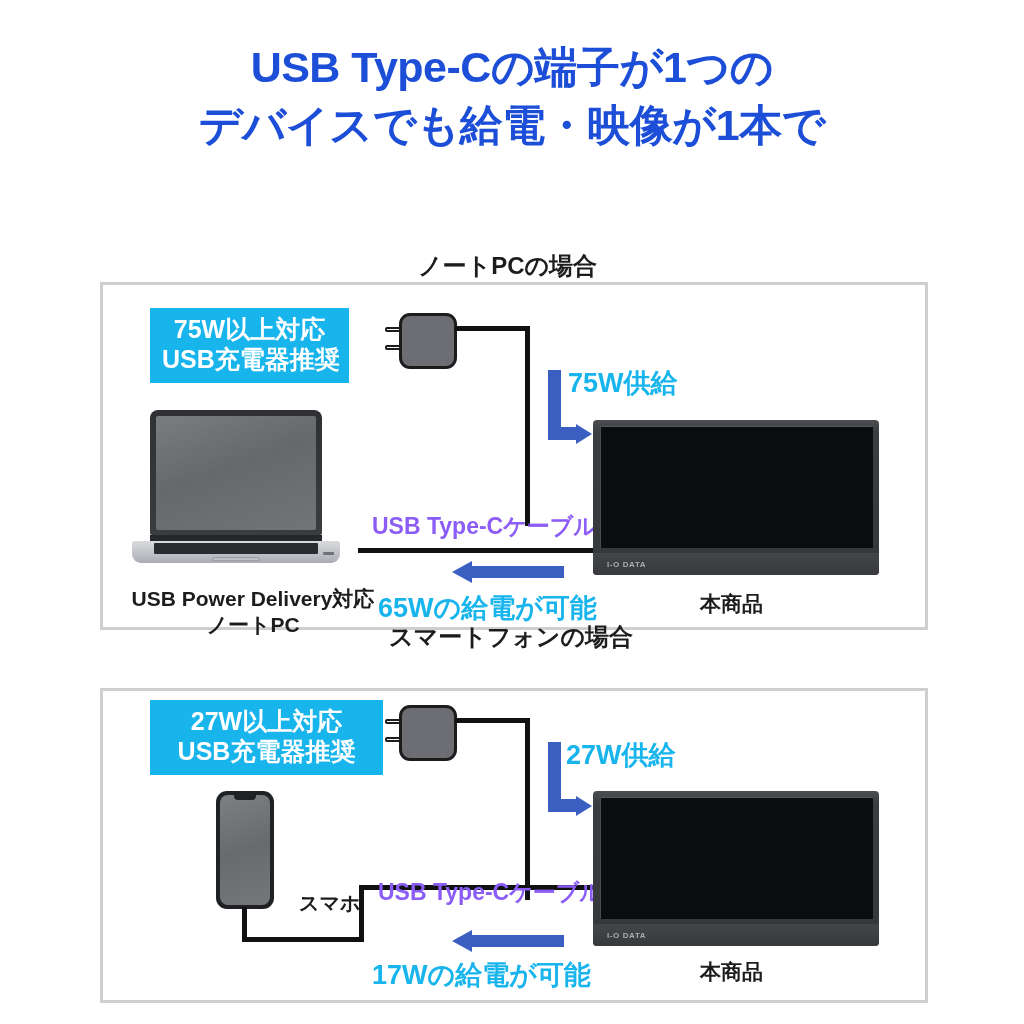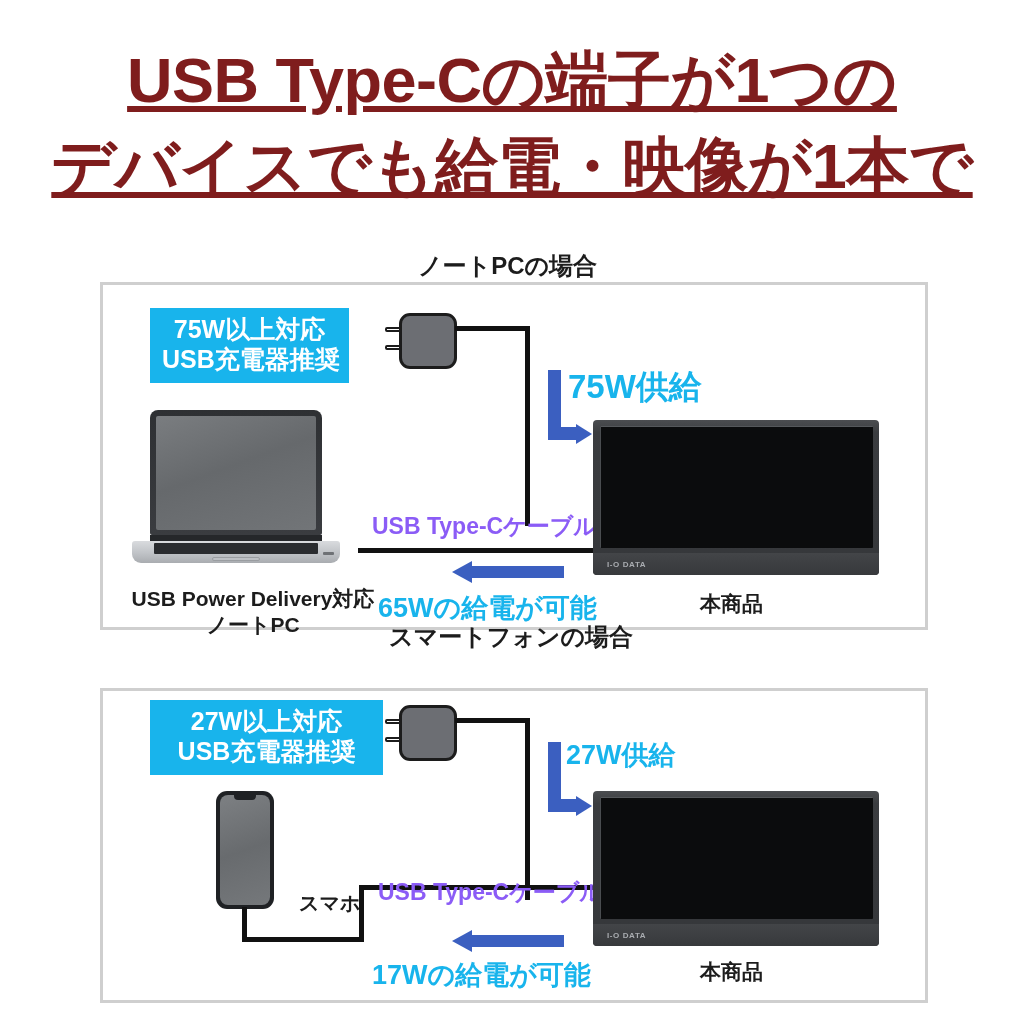--- a/index.html
+++ b/index.html
@@ -17,27 +17,26 @@
   }
 
   
   .title-block {
     position: absolute;
     left: 0; top: 38px;
     width: 1024px;
     text-align: center;
   }
   .title-line {
-    font-size: 63px;
-    font-weight: 700;
-    color: #7f1d1d;
+    font-size: 43px;
+    font-weight: 700;
+    color: #1d4ed8;
     letter-spacing: -0.5px;
     line-height: 1.36;
     white-space: nowrap;
-    text-decoration: underline;
   }
 
   
   .section-caption {
     position: absolute;
     font-size: 24px;
     font-weight: 700;
     color: #1c1c1c;
     white-space: nowrap;
   }
@@ -294,21 +293,21 @@
   </div>
 
   <div class="cable" style="left:455px; top:326px; width:75px; height:5px;"></div>
   <div class="cable" style="left:525px; top:326px; width:5px; height:200px;"></div>
 
   <div class="arrow-l" style="left:548px; top:370px; width:44px; height:70px;">
     <div class="shaft"></div>
     <div class="foot"></div>
     <div class="head"></div>
   </div>
-  <div class="lbl lbl-cyan" style="left:568px; top:365px; font-size:33px;">75W供給</div>
+  <div class="lbl lbl-cyan" style="left:568px; top:365px; font-size:27px;">75W供給</div>
 
   <div class="laptop" style="left:132px; top:410px; width:208px; height:155px;">
     <div class="lid">
       <div class="screen"></div>
     </div>
     <div class="hinge"></div>
     <div class="base"></div>
     <div class="keyboard"></div>
     <div class="trackpad"></div>
     <div class="port"></div>

